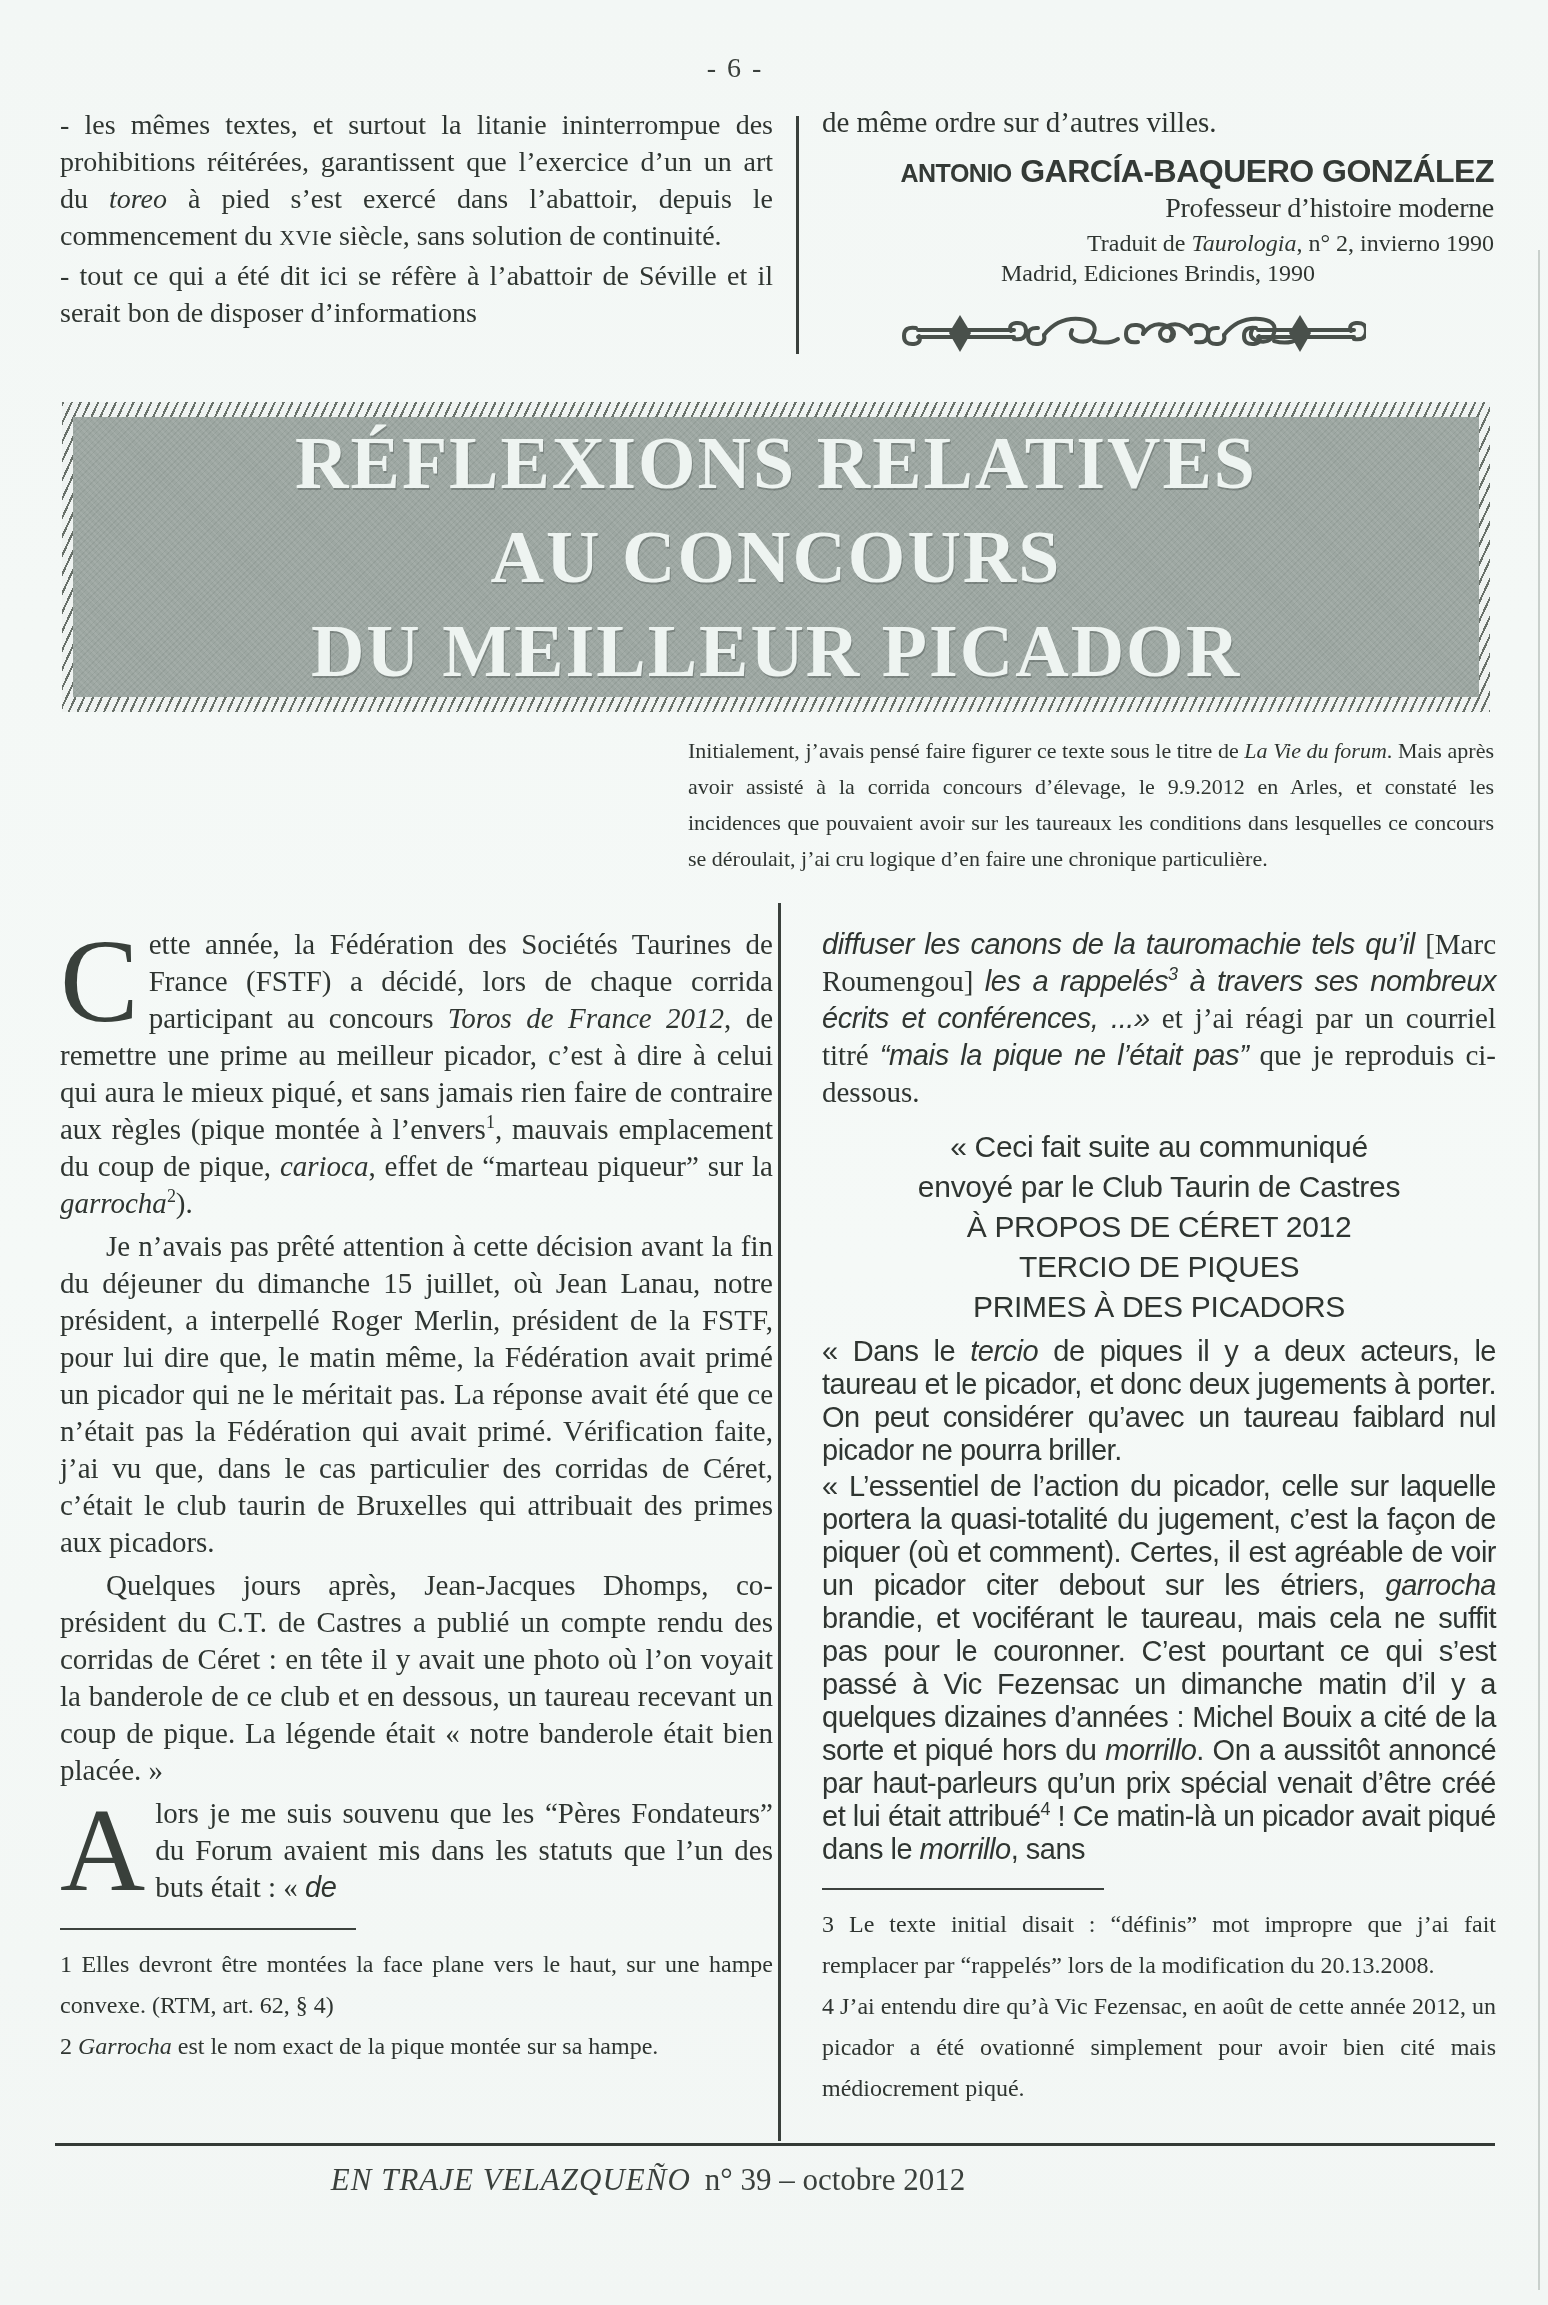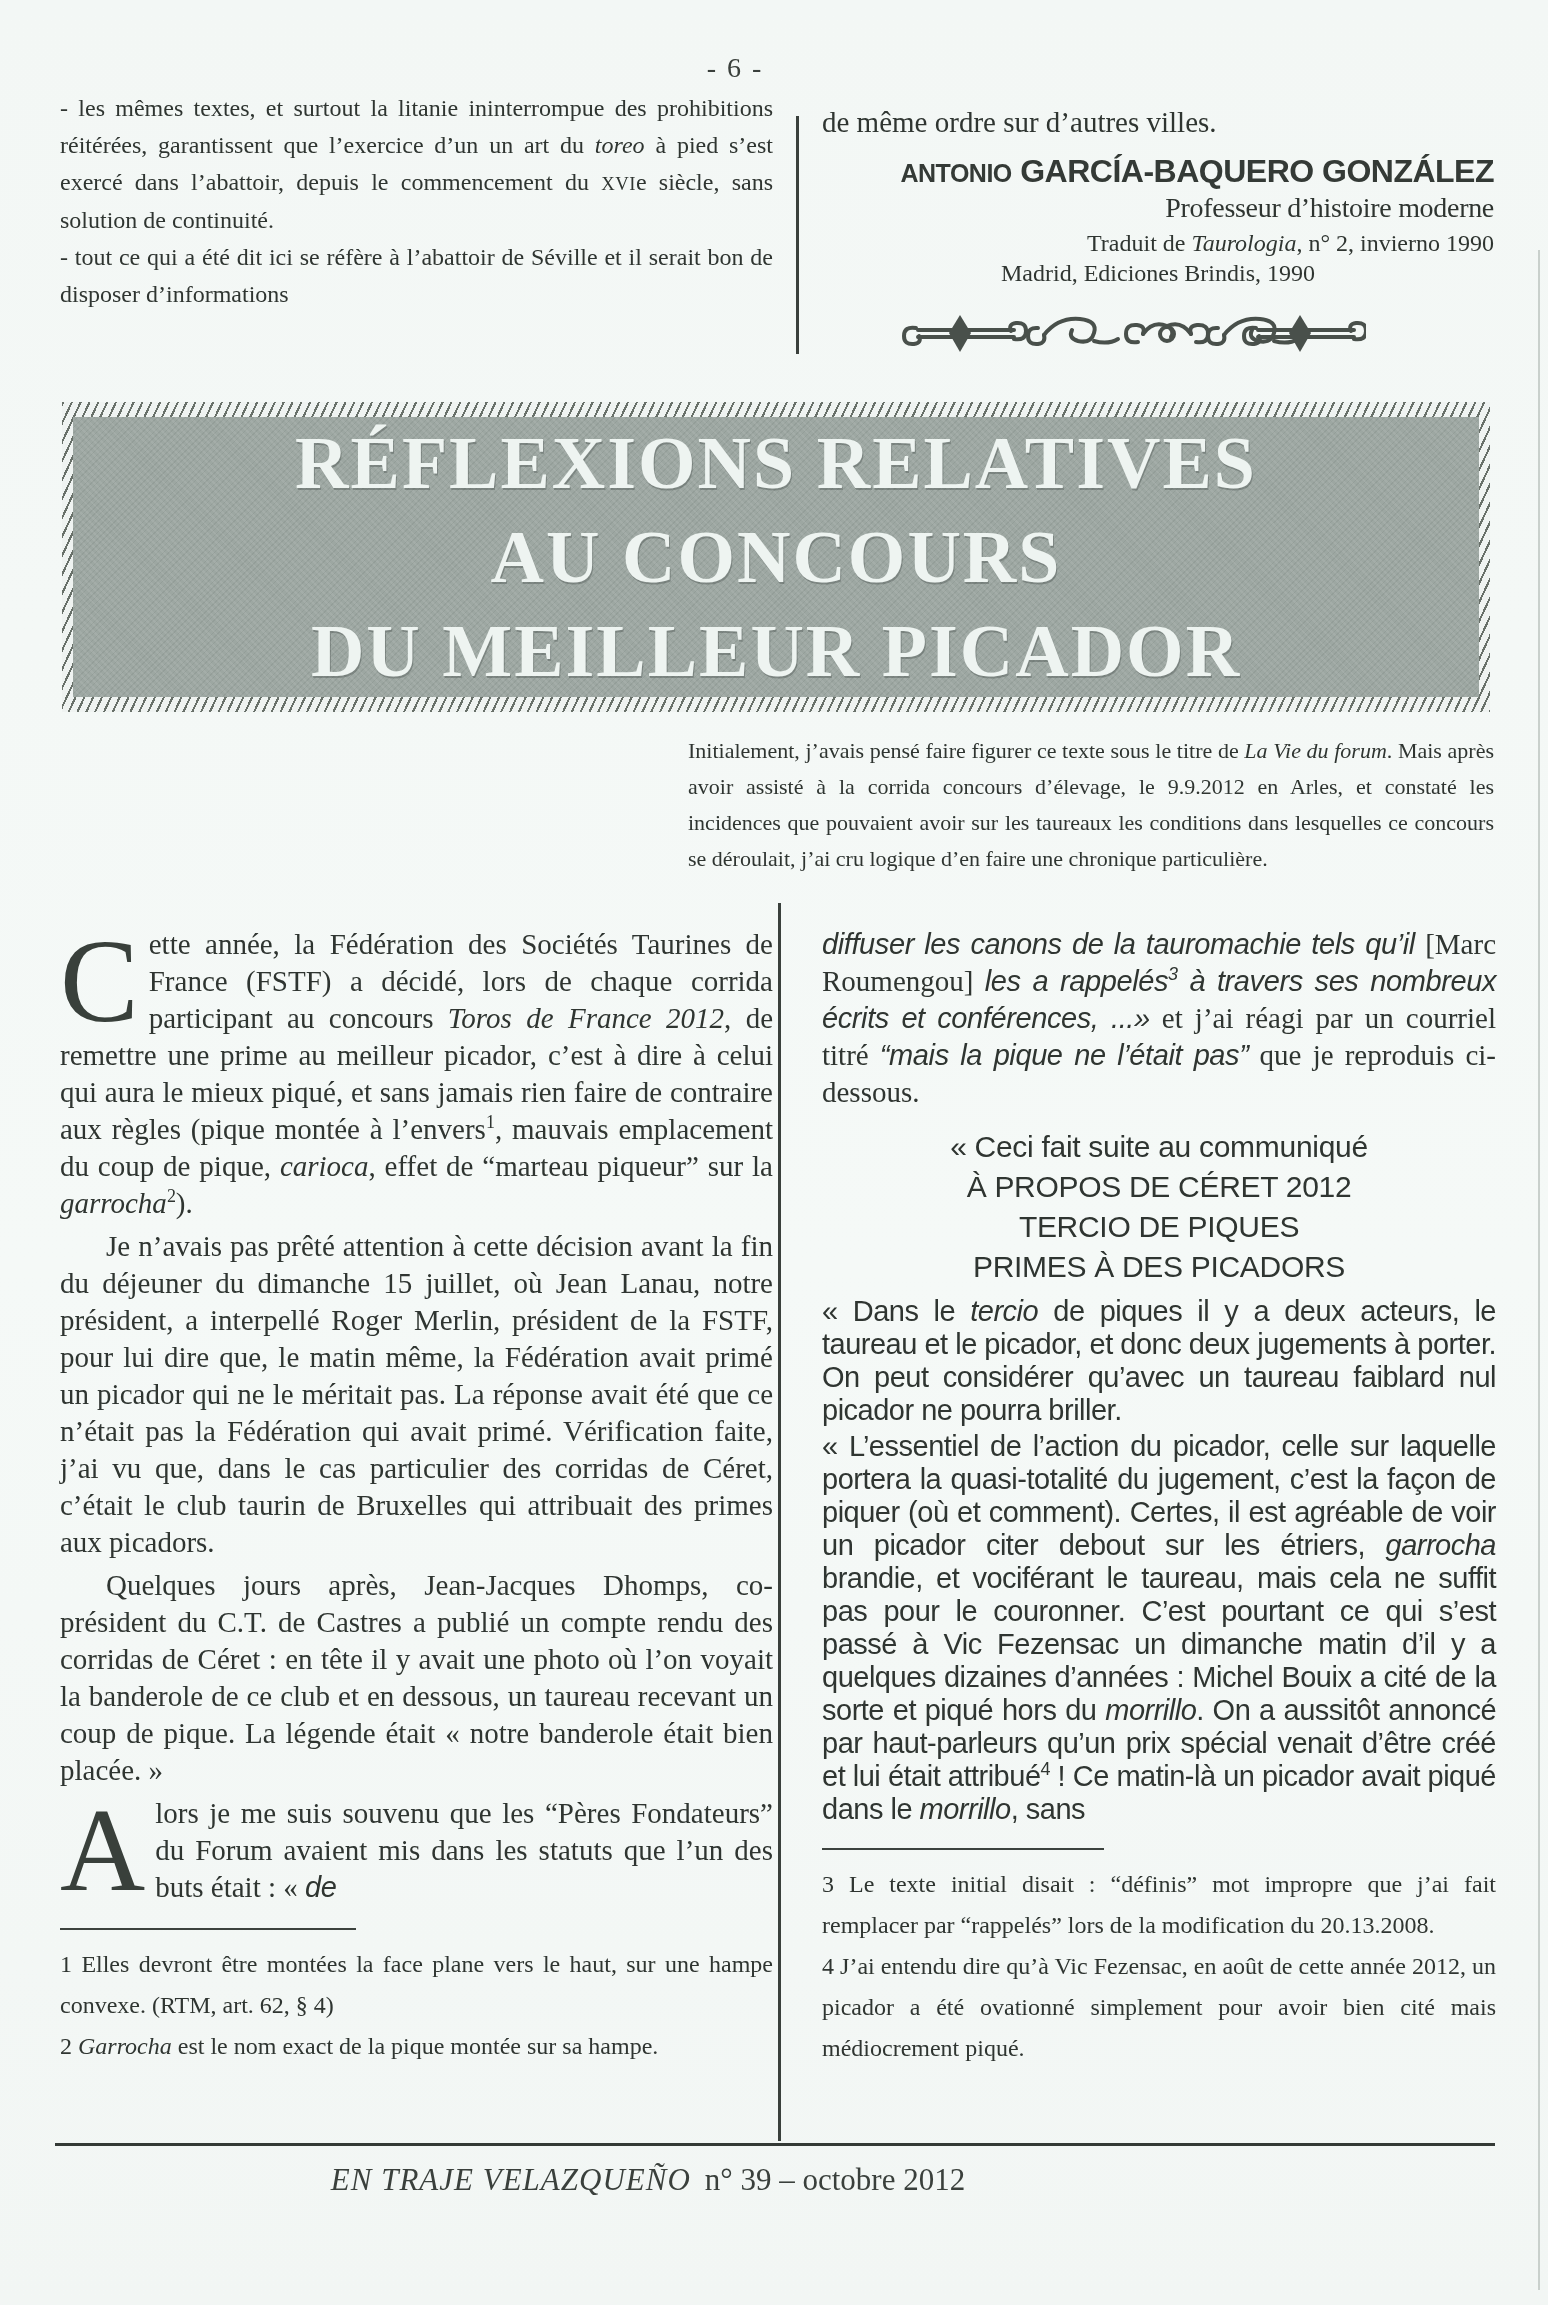--- a/index.html
+++ b/index.html
@@ -6,21 +6,21 @@
   #page{
     position:relative;width:1548px;height:2305px;margin:0 auto;
     background:linear-gradient(180deg,#f3f7f5 0%,#f5f9f7 55%,#f2f6f4 100%);
     color:#2f3531;overflow:hidden;
     font-family:"Liberation Serif",serif;
   }
   .abs{position:absolute;}
   
   #pagenum{top:52px;left:0;width:1470px;text-align:center;font-size:28px;letter-spacing:2px;color:#3a403c;}
   
-  #hleft{top:90px;left:60px;width:713px;font-size:24px;line-height:37px;text-align:justify;}
+  #hleft{top:106px;left:60px;width:713px;font-size:28px;line-height:37px;text-align:justify;}
   #hleft p{margin:0;}
   #hright{top:104px;left:822px;width:672px;}
   #hright .lead{font-size:29px;line-height:37px;margin:0 0 12px 0;}
   .author{text-align:right;font-family:"Liberation Sans",sans-serif;font-weight:700;font-size:32px;letter-spacing:-0.5px;color:#343a36;margin:0;}
   .author .smallcaps-name{font-size:25px;}
   .role{text-align:right;font-family:Liberation Serif, serif;font-size:28px;letter-spacing:-0.3px;margin:2px 0 0 0;}
   .src{text-align:right;font-size:24px;line-height:30px;margin:4px 0 0 0;}
   .src2{text-align:center;font-size:24px;line-height:30px;margin:0;}
   .ornament-wrap{margin:16px 0 0 74px;}
   
@@ -160,20 +160,21 @@
       <p><span>2 </span><span class="it">Garrocha</span><span> est le nom exact de la pique montée sur sa hampe.</span></p>
     </div>
   </div>
 
   <div class="abs vline" id="vline2"></div>
 
   <div class="abs" id="mright">
     <p class="r-p1"><span class="si">diffuser les canons de la tauromachie tels qu’il </span><span>[Marc Roumengou] </span><span class="si">les a rappelés</span><span class="si sup">3</span><span class="si"> à travers ses nombreux écrits et conférences, ...»</span><span> et j’ai réagi par un courriel titré </span><span class="si">“mais la pique ne l’était pas”</span><span> que je reproduis ci-dessous.</span></p>
     <div class="centered-block">
       <div>« Ceci fait suite au communiqué</div>
+      <div>envoyé par le Club Taurin de Castres</div>
       <div>À PROPOS DE CÉRET 2012</div>
       <div>TERCIO DE PIQUES</div>
       <div>PRIMES À DES PICADORS</div>
     </div>
     <p class="sans-p"><span>« Dans le </span><span class="it">tercio</span><span> de piques il y a deux acteurs, le taureau et le picador, et donc deux jugements à porter. On peut considérer qu’avec un taureau faiblard nul picador ne pourra briller.</span></p>
     <p class="sans-p"><span>« L’essentiel de l’action du picador, celle sur laquelle portera la quasi-totalité du jugement, c’est la façon de piquer (où et comment). Certes, il est agréable de voir un picador citer debout sur les étriers, </span><span class="it">garrocha</span><span> brandie, et vociférant le taureau, mais cela ne suffit pas pour le couronner. C’est pourtant ce qui s’est passé à Vic Fezensac un dimanche matin d’il y a quelques dizaines d’années : Michel Bouix a cité de la sorte et piqué hors du </span><span class="it">morrillo</span><span>. On a aussitôt annoncé par haut-parleurs qu’un prix spécial venait d’être créé et lui était attribué</span><span class="sup">4</span><span> ! Ce matin-là un picador avait piqué dans le </span><span class="it">morrillo</span><span>, sans</span></p>
     <div class="fnblock">
       <div class="fnrule"></div>
       <p>3 Le texte initial disait : “définis” mot impropre que j’ai fait remplacer par “rappelés” lors de la modification du 20.13.2008.</p>
       <p>4 J’ai entendu dire qu’à Vic Fezensac, en août de cette année 2012, un picador a été ovationné simplement pour avoir bien cité mais médiocrement piqué.</p>

